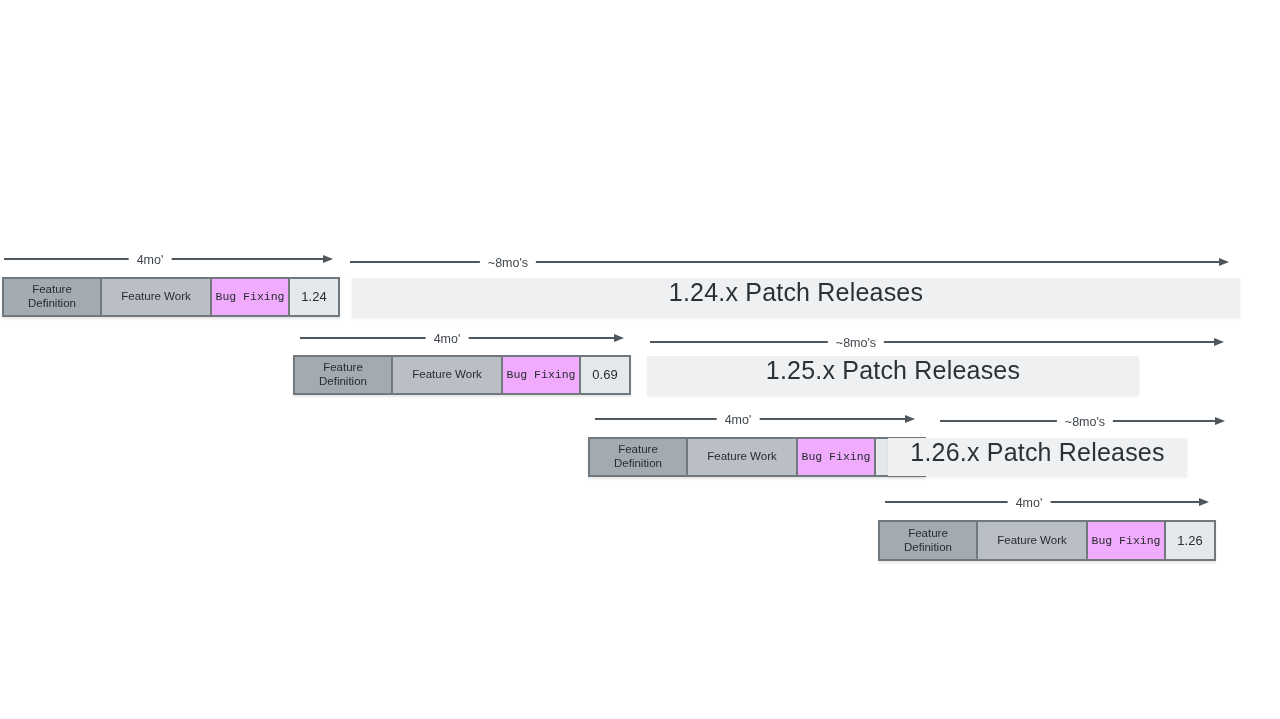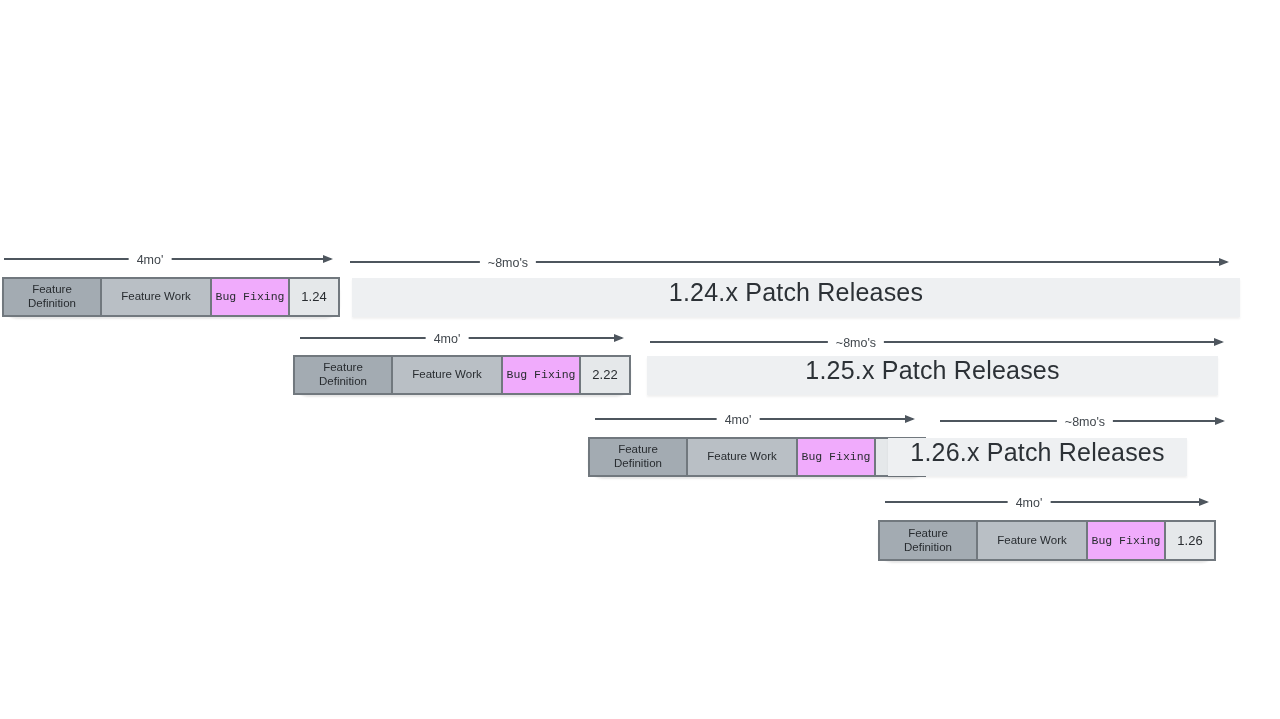--- a/index.html
+++ b/index.html
@@ -24,21 +24,20 @@
   .arrow-label{
     position:absolute;top:-6px;transform:translateX(-50%);
     background:#ffffff;padding:0 8px;
     font-size:12.5px;line-height:17px;color:#41474d;
     white-space:nowrap;
   }
   
   .strip{
     position:absolute;height:40px;display:flex;
     box-shadow:0 2px 2px rgba(0,0,0,0.10);
-    border-radius:15px;
   }
   .pbox{
     box-sizing:border-box;height:100%;
     border:2px solid #71787e;
     display:flex;align-items:center;justify-content:center;
     text-align:center;
     font-size:11.5px;line-height:1.2;color:#282c30;
   }
   .pbox + .pbox{margin-left:-2px;}
   .fd{width:100px;background:#a3abb2;}
@@ -99,24 +98,24 @@
       <div class="pbox fd">
         <span class="plabel">Feature Definition</span>
       </div>
       <div class="pbox fw">
         <span class="plabel">Feature Work</span>
       </div>
       <div class="pbox bf">
         <span class="plabel">Bug Fixing</span>
       </div>
       <div class="pbox ver">
-        <span>2.22</span>
+        <span>0.69</span>
       </div>
     </div>
-    <div class="patchbar" style="left:647px;top:356px;width:571px;height:39px;">
+    <div class="patchbar" style="left:647px;top:356px;width:492px;height:39px;">
       <span>1.25.x Patch Releases</span>
     </div>
   </div>
 
   <div>
     <div class="arrow" style="left:595px;top:418px;width:318px;">
       <span class="arrow-label" style="left:143px;">4mo'</span>
     </div>
     <div class="arrow" style="left:940px;top:420px;width:283px;">
       <span class="arrow-label" style="left:145px;">~8mo's</span>

